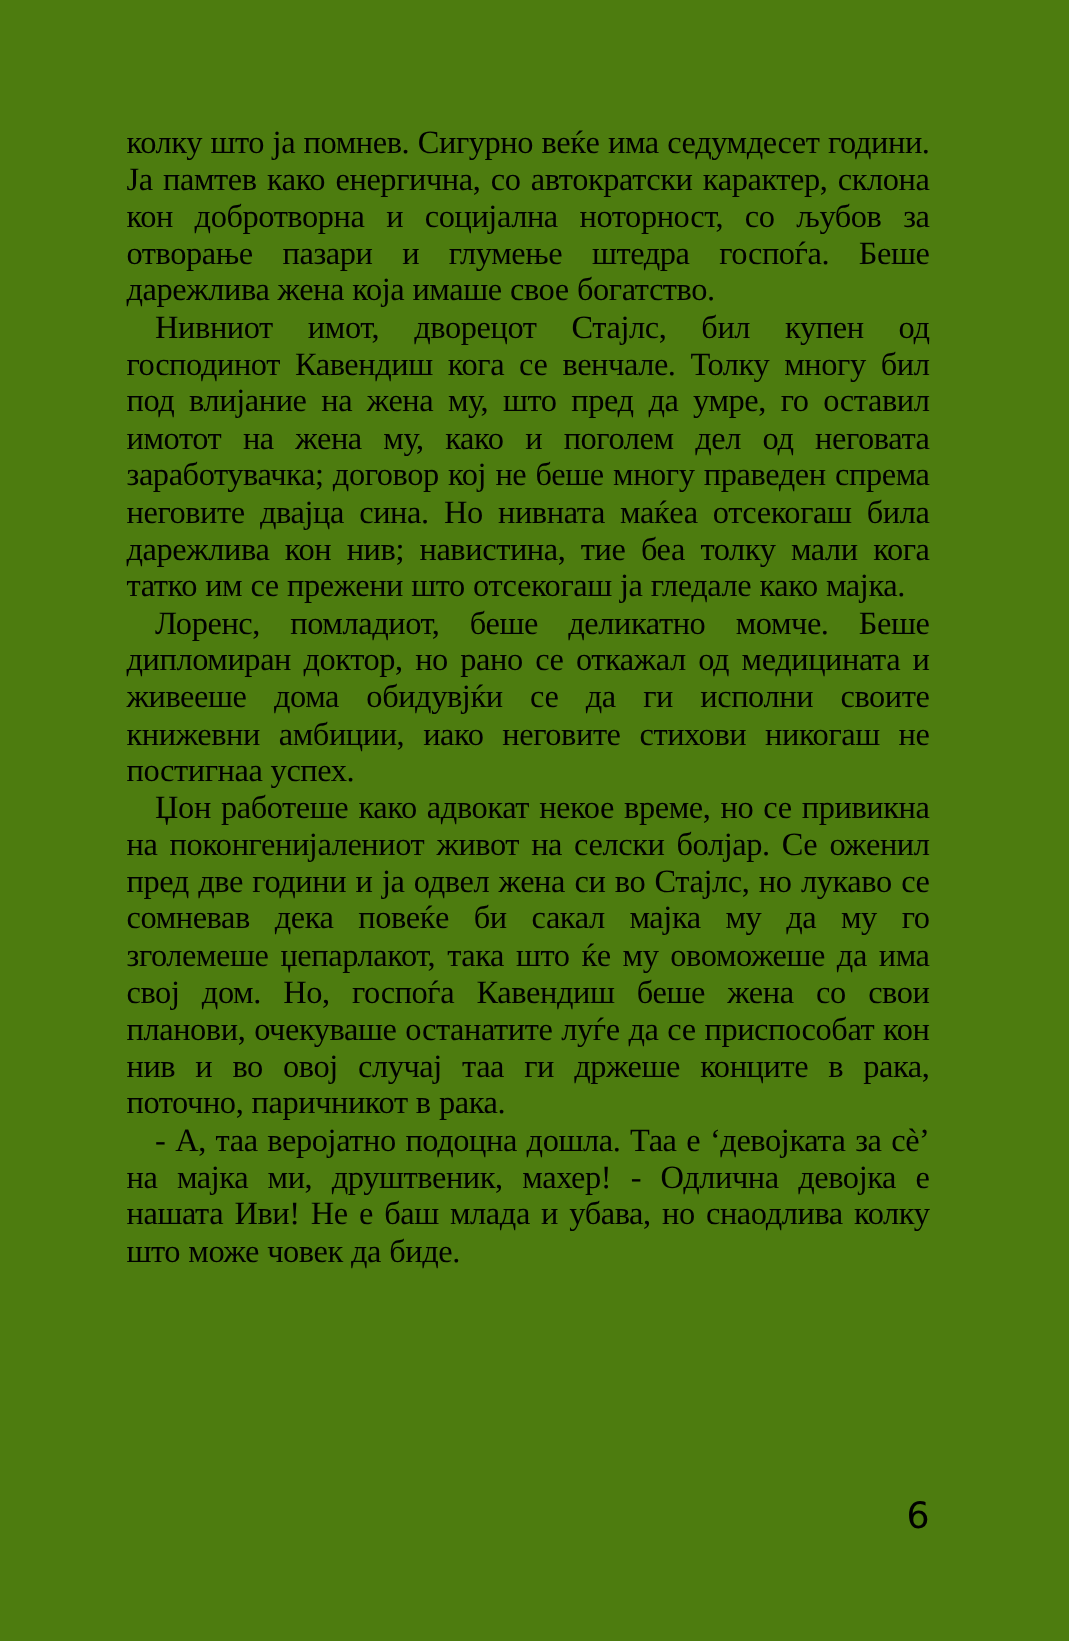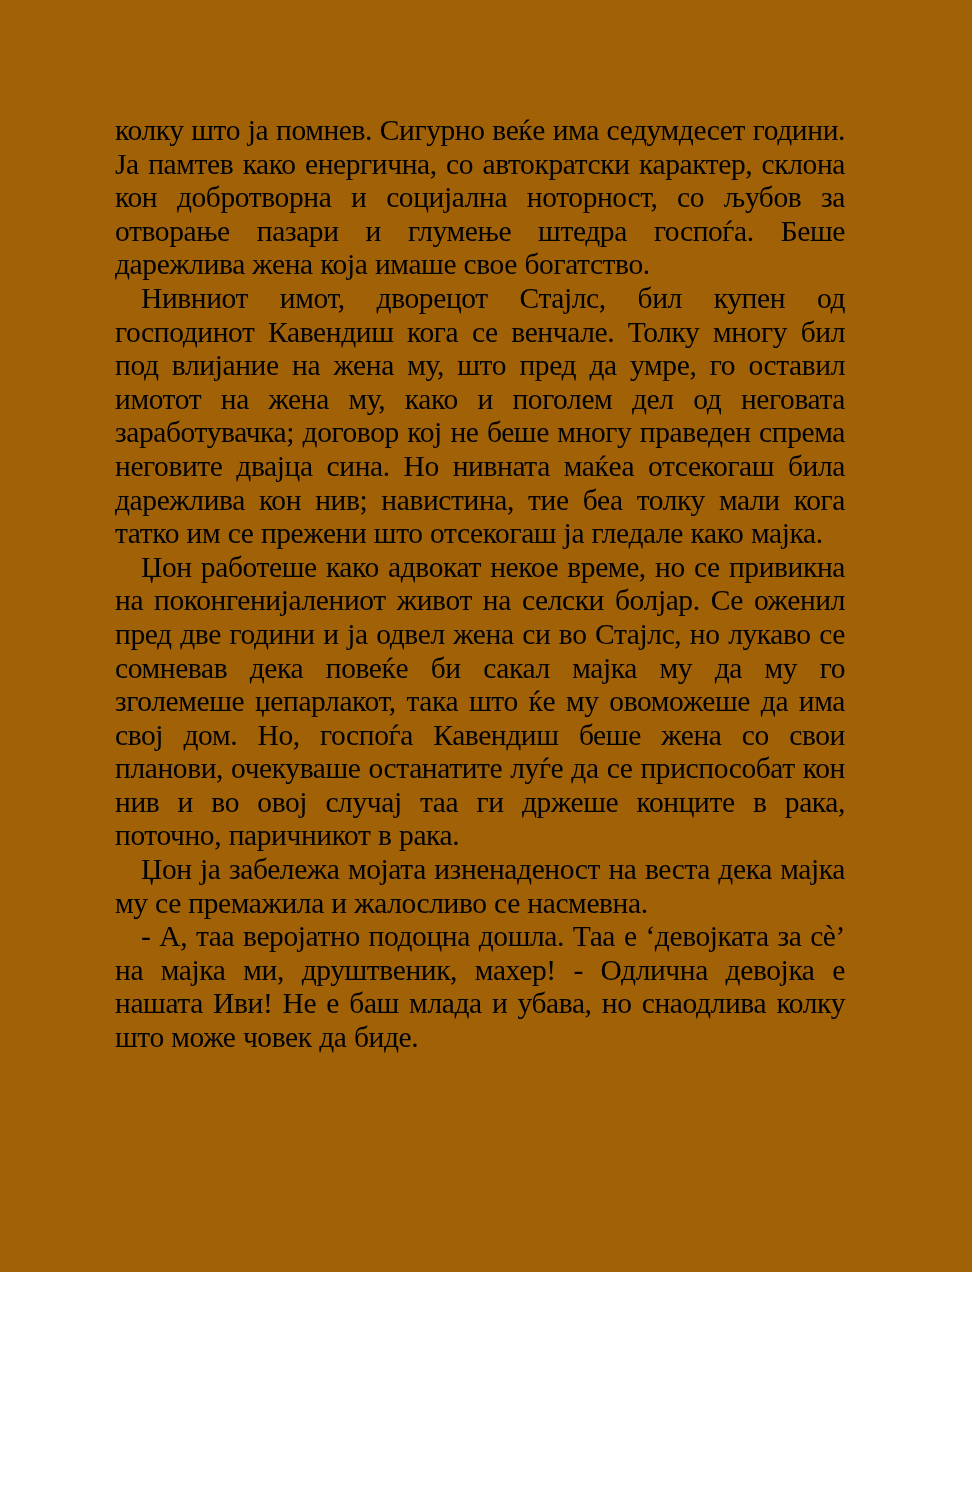--- a/index.html
+++ b/index.html
@@ -3,22 +3,22 @@
 <meta charset="utf-8">
 <style>
   html, body {
     margin: 0;
     padding: 0;
     background: #ffffff;
   }
   .page {
     position: relative;
     width: 972px;
-    height: 1272px;
-    background: #a16207;
+    height: 1492px;
+    background: #4d7c0f;
     overflow: hidden;
     font-family: "Liberation Serif", serif;
     color: #000000;
   }
   .text-block {
     position: absolute;
     left: 115px;
     top: 114px;
     width: 730px;
     font-size: 29.5px;
@@ -48,18 +48,18 @@
     color: #000000;
   }
 </style>
 </head>
 <body>
 
 <div class="page">
   <div class="text-block">
     <p class="no-indent">колку што ја помнев. Сигурно веќе има седумдесет години. Ја памтев како енергична, со автократски карактер, склона кон добротворна и социјална ноторност, со љубов за отворање пазари и глумење штедра госпоѓа. Беше дарежлива жена која имаше свое богатство.</p>
     <p>Нивниот имот, дворецот Стајлс, бил купен од господинот Кавендиш кога се венчале. Толку многу бил под влијание на жена му, што пред да умре, го оставил имотот на жена му, како и поголем дел од неговата заработувачка; договор кој не беше многу праведен спрема неговите двајца сина. Но нивната маќеа отсекогаш била дарежлива кон нив; навистина, тие беа толку мали кога татко им се прежени што отсекогаш ја гледале како мајка.</p>
+    <p>Лоренс, помладиот, беше деликатно момче. Беше дипломиран доктор, но рано се откажал од медицината и живееше дома обидувјќи се да ги исполни своите книжевни амбиции, иако неговите стихови никогаш не постигнаа успех.</p>
     <p>Џон работеше како адвокат некое време, но се привикна на поконгенијалениот живот на селски болјар. Се оженил пред две години и ја одвел жена си во Стајлс, но лукаво се сомневав дека повеќе би сакал мајка му да му го зголемеше џепарлакот, така што ќе му овоможеше да има свој дом. Но, госпоѓа Кавендиш беше жена со свои планови, очекуваше останатите луѓе да се приспособат кон нив и во овој случај таа ги држеше конците в рака, поточно, паричникот в рака.</p>
-    <p>Џон ја забележа мојата изненаденост на веста дека мајка му се премажила и жалосливо се насмевна.</p>
     <p>- А, таа веројатно подоцна дошла. Таа е ‘девојката за сè’ на мајка ми, друштвеник, махер! - Одлична девојка е нашата Иви! Не е баш млада и убава, но снаодлива колку што може човек да биде.</p>
   </div>
   <div class="page-number">6</div>
 </div>
 
 </body></html>

